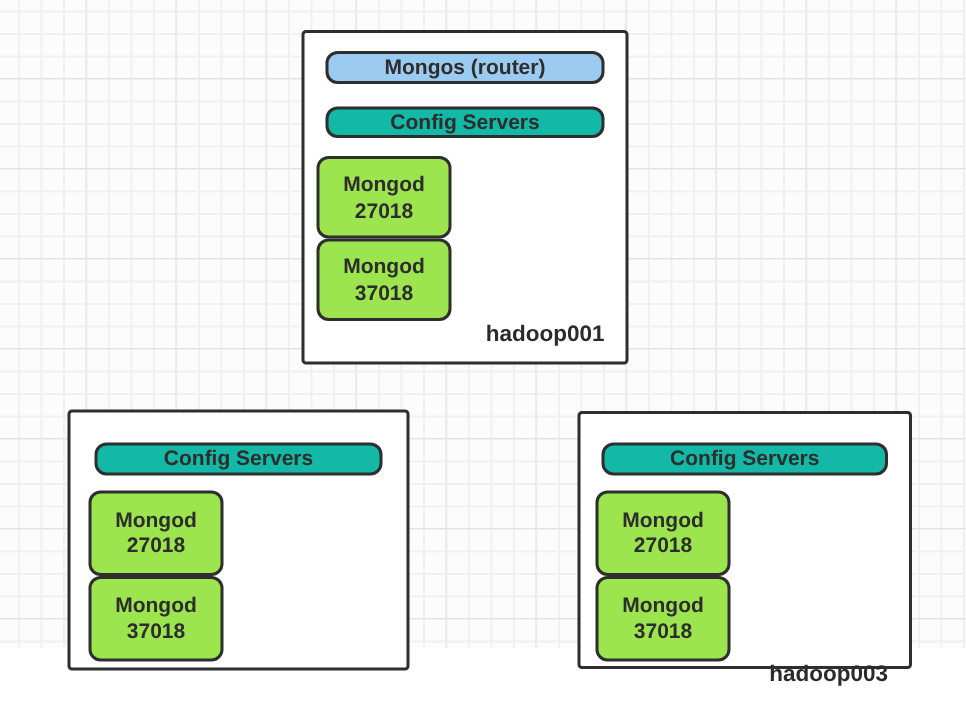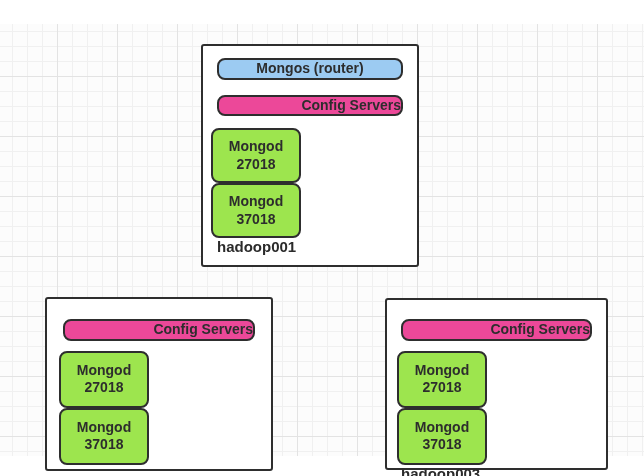--- a/index.html
+++ b/index.html
@@ -11,21 +11,20 @@
     position: relative;
     width: 644px; height: 432px;
     background-color: #fcfcfc;
     background-image:
       linear-gradient(to right, #e3e3e3 1px, transparent 1px),
       linear-gradient(to bottom, #e3e3e3 1px, transparent 1px),
       linear-gradient(to right, #f0f0f0 1px, transparent 1px),
       linear-gradient(to bottom, #f0f0f0 1px, transparent 1px);
     background-size: 60px 60px, 60px 60px, 15px 15px, 15px 15px;
     background-position: -3px -8px;
-    margin-top: 24px;
   }
   .host {
     position: absolute;
     box-sizing: border-box;
     background: #ffffff;
     border: 2px solid #2e2e2e;
     border-radius: 3px;
     display: flex;
     flex-direction: column;
   }
@@ -40,40 +39,40 @@
     display: flex;
     align-items: center;
     justify-content: center;
     text-align: center;
     font-weight: bold;
     font-size: 14px;
     line-height: 1.25;
     color: #2d2d2d;
   }
   .node.blue   { background: #9ccbf2; }
-  .node.yellow { background: #ec4899; justify-content: flex-end; }
+  .node.yellow { background: #14b8a6; }
   .node.green  { background: #9de54e; }
 
   .host1 .blue   { height: 48px; }
   .host1 .yellow { height: 47px; margin-top: 15px; }
   .host1 .green-row { margin: 12px -6px 0; }
   .host1 .green  { width: 90px; height: 55px; }
 
   .host2 .yellow, .host3 .yellow { height: 50px; }
   .host2 .green-row, .host3 .green-row { margin: 10px -4px 0; }
   .host2 .green, .host3 .green { width: 90px; height: 57px; }
 
   .green-row {
     display: flex;
     justify-content: space-between;
     flex-direction: column;
   }
   .host-label {
     margin-top: auto;
-    text-align: left;
+    text-align: right;
     font-weight: bold;
     font-size: 15px;
     color: #2b2b2b;
     padding-bottom: 4px;
   }
 </style>
 </head>
 <body>
 
 <div class="canvas">

